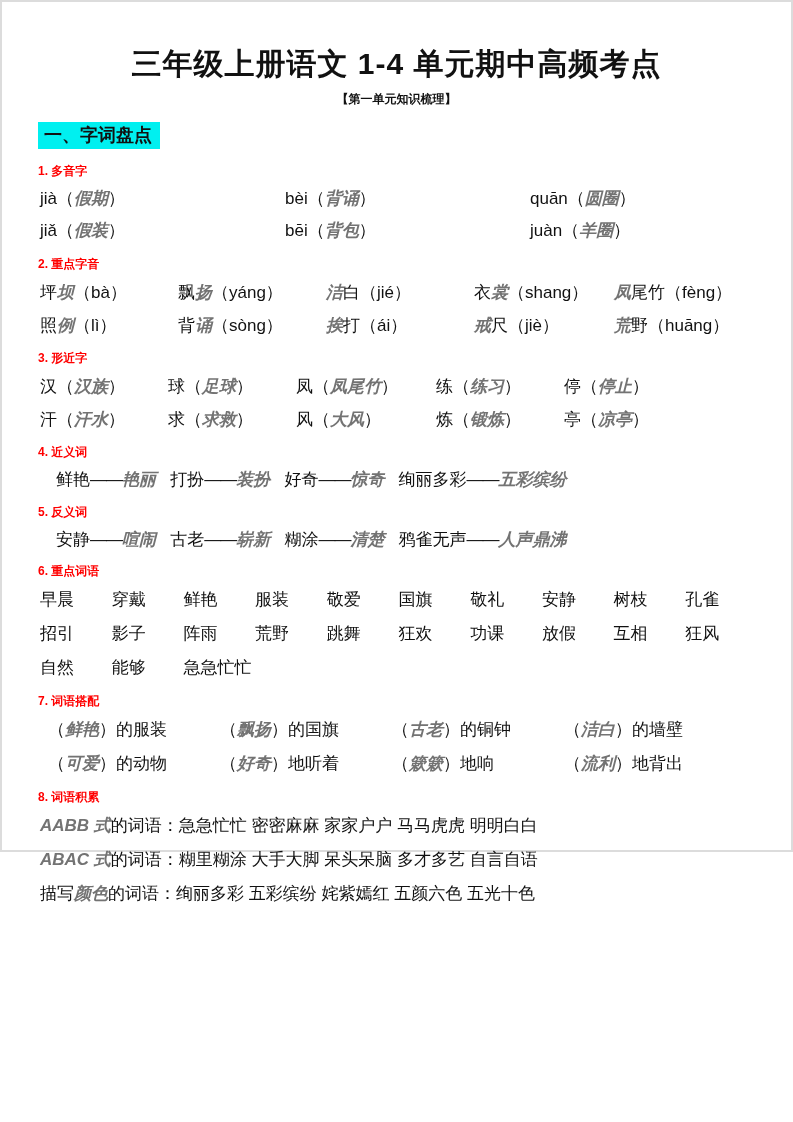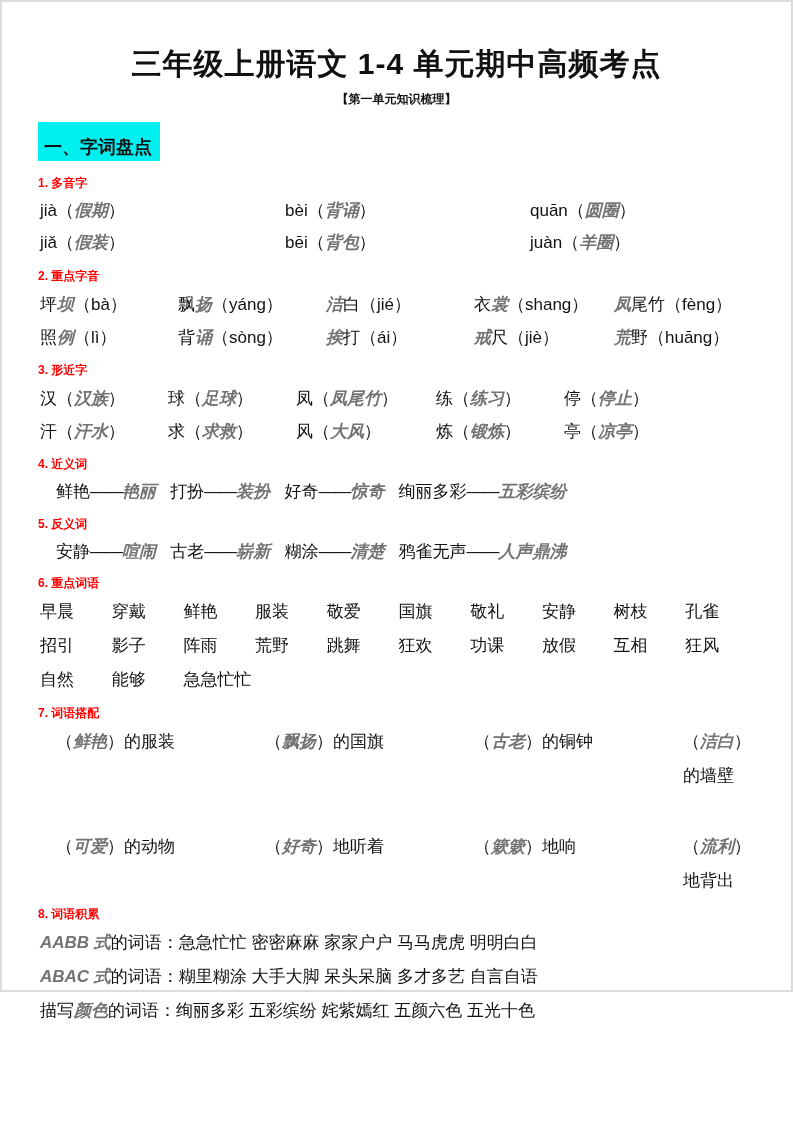--- a/index.html
+++ b/index.html
@@ -11,21 +11,21 @@
     width: 793px;
     height: 1122px;
     font-family: "Liberation Sans", "DejaVu Sans", sans-serif;
     color: #111111;
     position: relative;
     overflow: hidden;
   }
   .page {
     box-sizing: border-box;
     width: 793px;
-    height: 992px;
+    height: 852px;
     padding: 28px 34px 10px 34px;
     border: 2px solid #dcdcdc;
   }
   .title {
     text-align: center;
     font-size: 30px;
     font-weight: bold;
     letter-spacing: 1px;
     margin: 14px 0 6px 0;
     color: #111;
@@ -36,21 +36,21 @@
     font-weight: bold;
     margin: 6px 0 10px 0;
     color: #111;
   }
   .section-head {
     display: inline-block;
     background: #00f0f0;
     color: #111;
     font-size: 18px;
     font-weight: bold;
-    padding: 13px 8px 2px 6px;
+    padding: 1px 8px 2px 6px;
     margin: 4px 0 6px 2px;
   }
   .h-red {
     color: #ff0000;
     font-size: 12px;
     font-weight: bold;
     margin: 8px 0 3px 2px;
   }
   .row {
     font-size: 17px;
@@ -78,22 +78,21 @@
     font-size: 17px;
     line-height: 2.0;
     margin-left: 4px;
     max-width: 720px;
   }
   .grid-pair {
     display: grid;
     grid-template-columns: 172px 172px 172px auto;
     font-size: 17px;
     line-height: 2.0;
-    margin-left: 20px;
-    gap: 37px;
+    margin-left: 12px;
   }
   .grid-zy {
     display: grid;
     grid-template-columns: 138px 148px 148px 140px auto;
     font-size: 17px;
     line-height: 1.95;
     margin-left: 4px;
   }
   .grid-xjz {
     display: grid;

